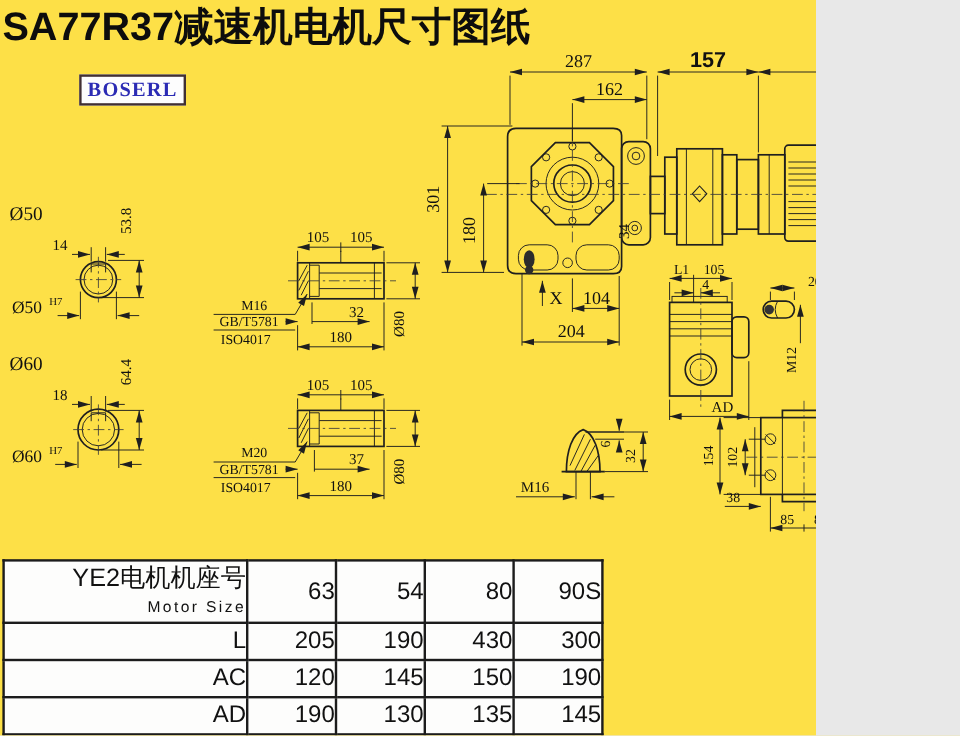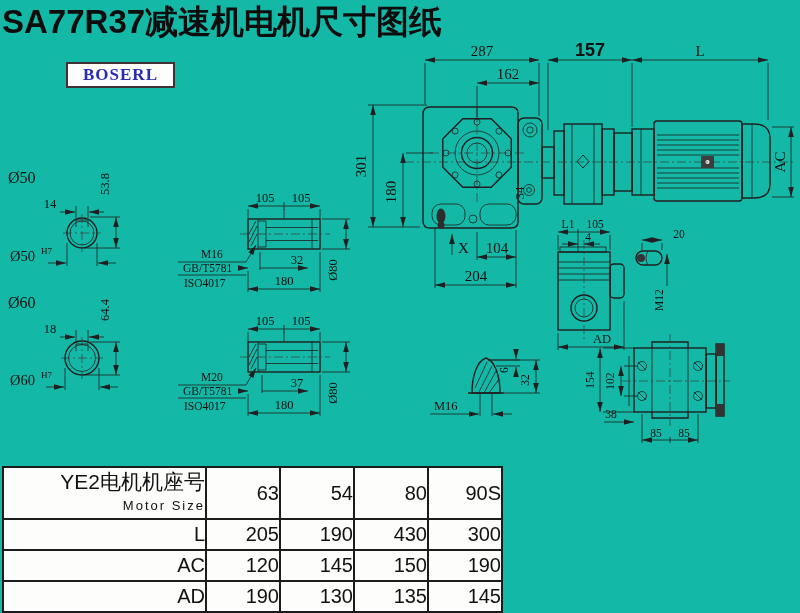--- a/index.html
+++ b/index.html
@@ -1,22 +1,22 @@
 <!DOCTYPE html>
 <html><head>
 <meta charset="utf-8">
 <style>
   html,body{margin:0;padding:0;background:#e8e8e8;}
-  #page{position:relative;width:800px;height:613px;background:#14b8a6;overflow:hidden;
+  #page{position:relative;width:680px;height:613px;background:#fde047;overflow:hidden;
         font-family:"Liberation Sans",sans-serif;color:#111;}
   
   #title{position:absolute;left:2px;top:0px;font-size:33px;font-weight:700;
          letter-spacing:0px;color:#0d0d0d;white-space:nowrap;}
   #logo{position:absolute;left:66px;top:62px;border:2px solid #413034;background:#fdfdfd;
-        padding:1px 15px;font-family:"Liberation Serif",serif;font-weight:700;
+        padding:1px 5px;font-family:"Liberation Serif",serif;font-weight:700;
         font-size:17px;color:#2b2bb4;letter-spacing:1px;}
   
   #dwg{position:absolute;left:0;top:0;}
   .ol{fill:none;stroke:#1f1f1f;stroke-width:1.4;}
   .tl{fill:none;stroke:#1f1f1f;stroke-width:0.8;}
   .dl{fill:none;stroke:#1f1f1f;stroke-width:0.8;}
   .cl{fill:none;stroke:#3a3a3a;stroke-width:0.7;stroke-dasharray:9 3 2 3;}
   text{fill:#111;}
   .dim{font-family:"Liberation Serif",serif;font-size:12.5px;}
   .dimM{font-family:"Liberation Serif",serif;font-size:15px;}

